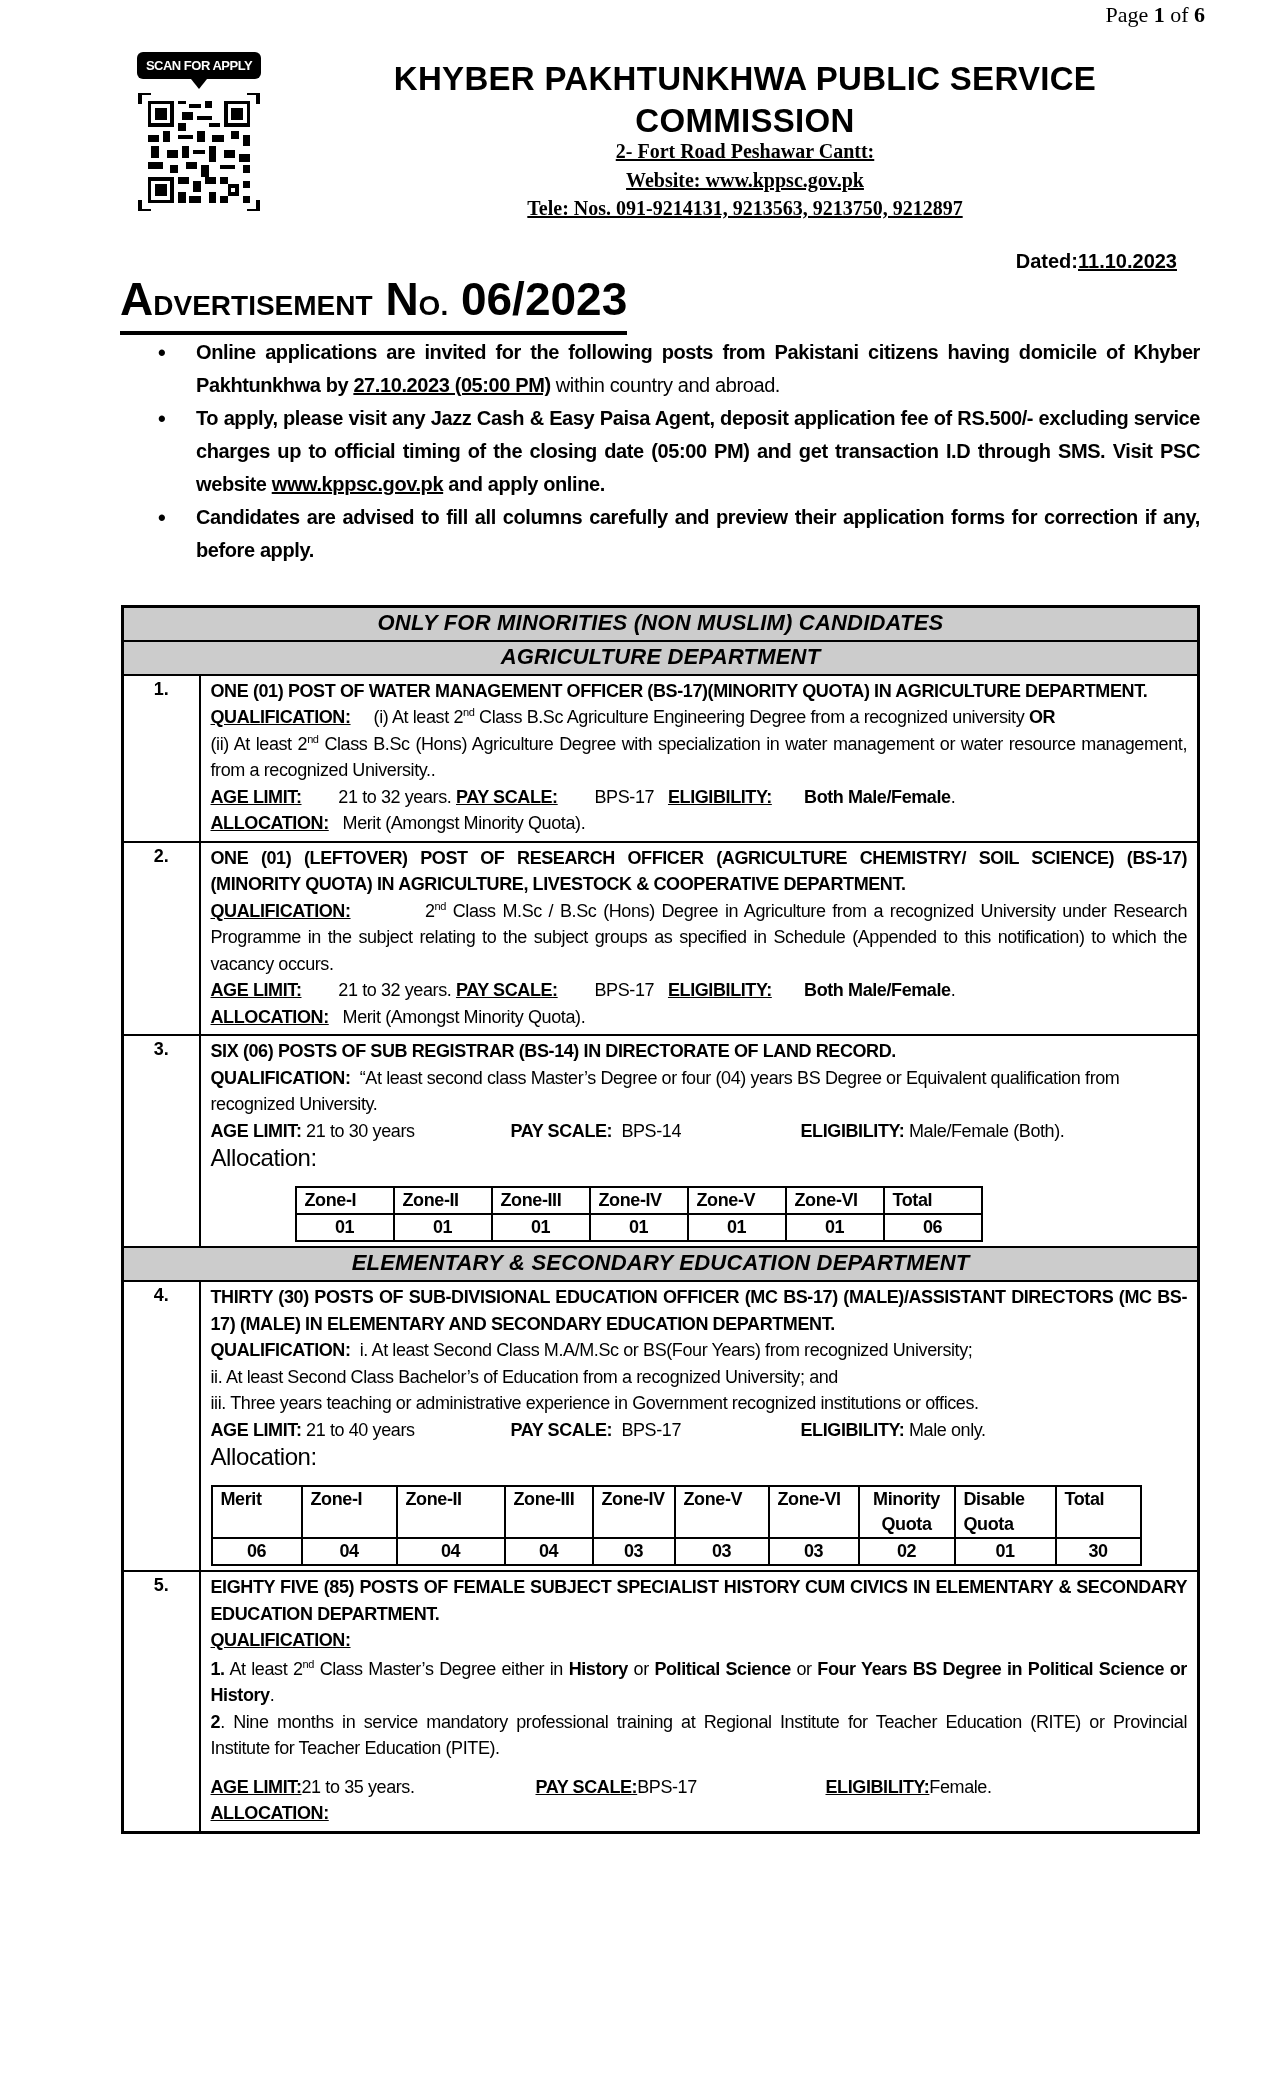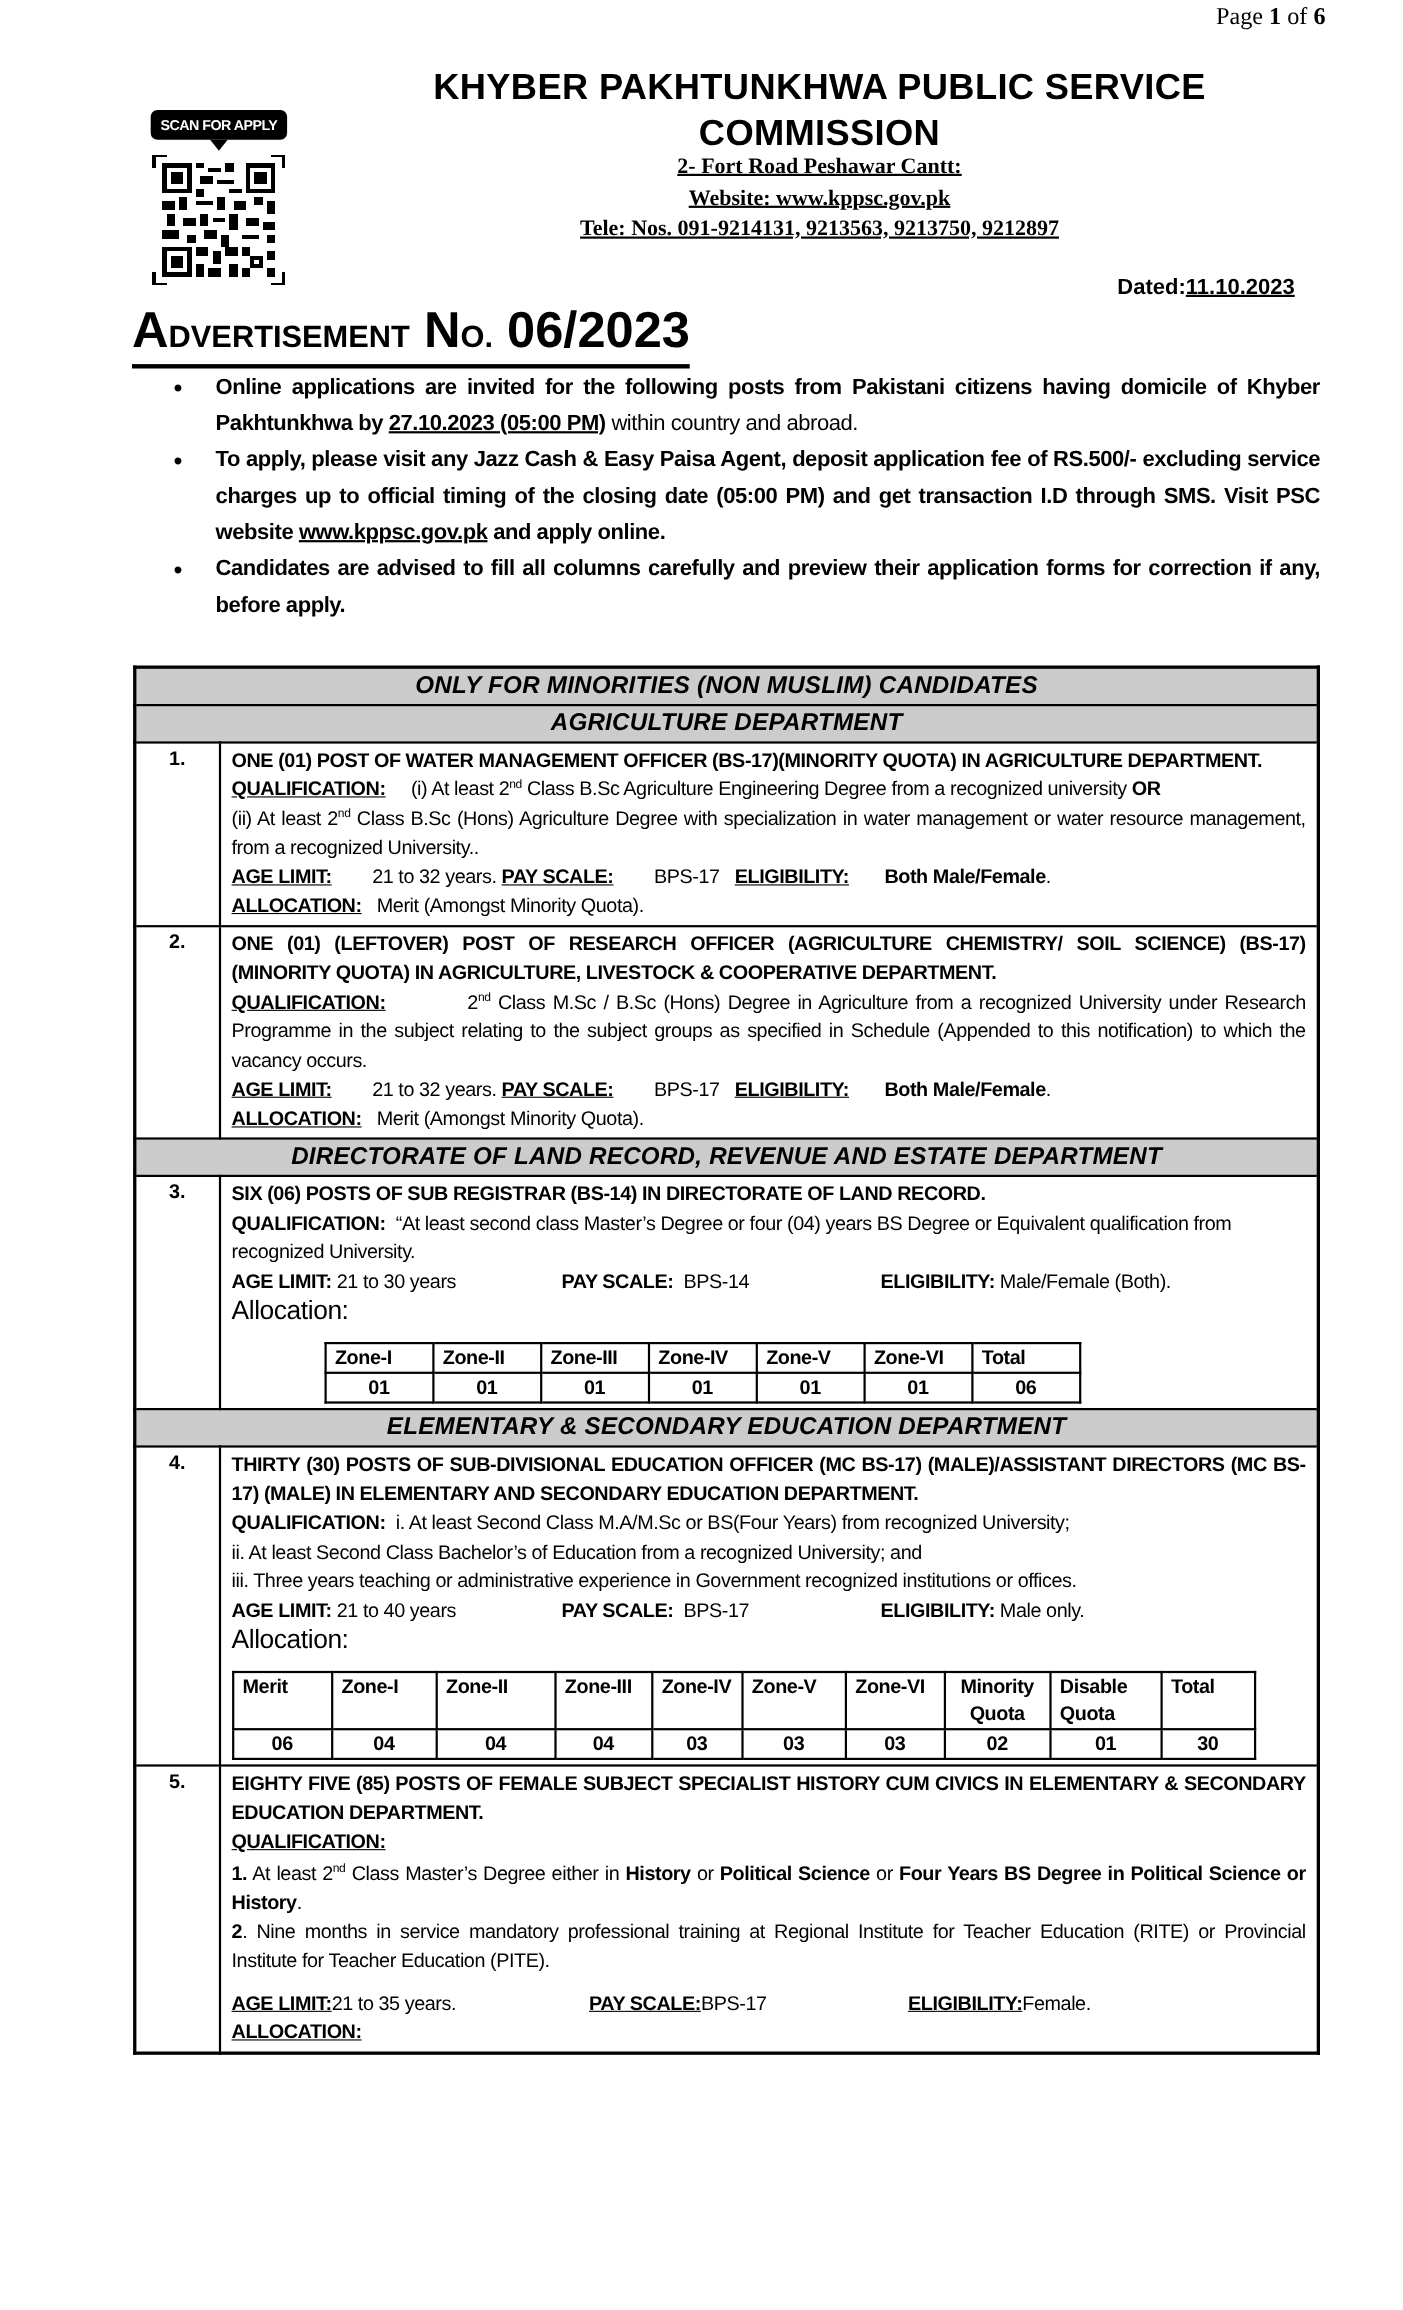--- a/index.html
+++ b/index.html
@@ -3,21 +3,21 @@
 <meta charset="utf-8">
 <style>
   * { box-sizing: border-box; margin: 0; padding: 0; }
   html, body { width: 1275px; height: 2100px; background: #ffffff; }
   body { position: relative; font-family: "Liberation Sans", sans-serif; color: #000; overflow: hidden; }
 
   #page-number { position: absolute; top: 2px; right: 70px; font-family: "Liberation Serif", serif; font-size: 22px; }
   #page-number b { font-weight: bold; }
 
   
-  #qr-block { position: absolute; left: 137px; top: 52px; width: 124px; margin-top: 48px; }
+  #qr-block { position: absolute; left: 137px; top: 52px; width: 124px; }
   #qr-label { background: #000; color: #fff; font-weight: bold; font-size: 13px; text-align: center; border-radius: 6px; padding: 6px 2px; letter-spacing: -0.5px; position: relative; }
   #qr-label::after { content: ""; position: absolute; left: 50%; bottom: -10px; margin-left: -8px; border-left: 8px solid transparent; border-right: 8px solid transparent; border-top: 10px solid #000; }
   #qr-code { margin-top: 14px; width: 124px; height: 118px; position: relative; }
   #qr-code svg { width: 100%; height: 100%; }
 
   
   #org-title { position: absolute; left: 330px; width: 830px; top: 58px; text-align: center; font-size: 33px; font-weight: bold; line-height: 42px; letter-spacing: 0.3px; }
   .addr { position: absolute; left: 330px; width: 830px; text-align: center; font-family: "Liberation Serif", serif; font-weight: bold; font-size: 20px; text-decoration: underline; }
   #address { top: 140px; }
   #website { top: 169px; }
@@ -179,23 +179,20 @@
         <span class="lbl ul">AGE LIMIT:</span>&nbsp;&nbsp;&nbsp;&nbsp;&nbsp;&nbsp;&nbsp;&nbsp;<span>21 to 32 years.</span>
         <span class="lbl ul">PAY SCALE:</span>&nbsp;&nbsp;&nbsp;&nbsp;&nbsp;&nbsp;&nbsp;&nbsp;<span>BPS-17</span>&nbsp;&nbsp;
         <span class="lbl ul">ELIGIBILITY:</span>&nbsp;&nbsp;&nbsp;&nbsp;&nbsp;&nbsp;&nbsp;<b>Both Male/Female</b>.
       </div>
       <div>
         <span class="lbl ul">ALLOCATION:</span>&nbsp;&nbsp;&nbsp;<span>Merit (Amongst Minority Quota).</span>
       </div>
     </td>
   </tr>
 
-  <tr class="dept-row">
-        <td colspan="2">DIRECTORATE OF LAND RECORD, REVENUE AND ESTATE DEPARTMENT</td>
-      </tr>
 
   <tr>
     <td class="num-cell">3.</td>
     <td class="post-cell">
       <div class="post-title">SIX (06) POSTS OF SUB REGISTRAR (BS-14) IN  DIRECTORATE OF LAND RECORD.</div>
       <div><span class="lbl">QUALIFICATION:</span>&nbsp;&nbsp;<span>“At least second class Master’s Degree or four (04) years BS Degree or Equivalent qualification from recognized University.</span></div>
       <div class="detail-row">
         <div class="c1"><span class="lbl">AGE LIMIT:</span> <span>21 to 30 years</span></div>
         <div class="c2" style="width:290px"><span class="lbl">PAY SCALE:</span>&nbsp;&nbsp;<span>BPS-14</span></div>
         <div><span class="lbl">ELIGIBILITY:</span> <span>Male/Female (Both).</span></div>

